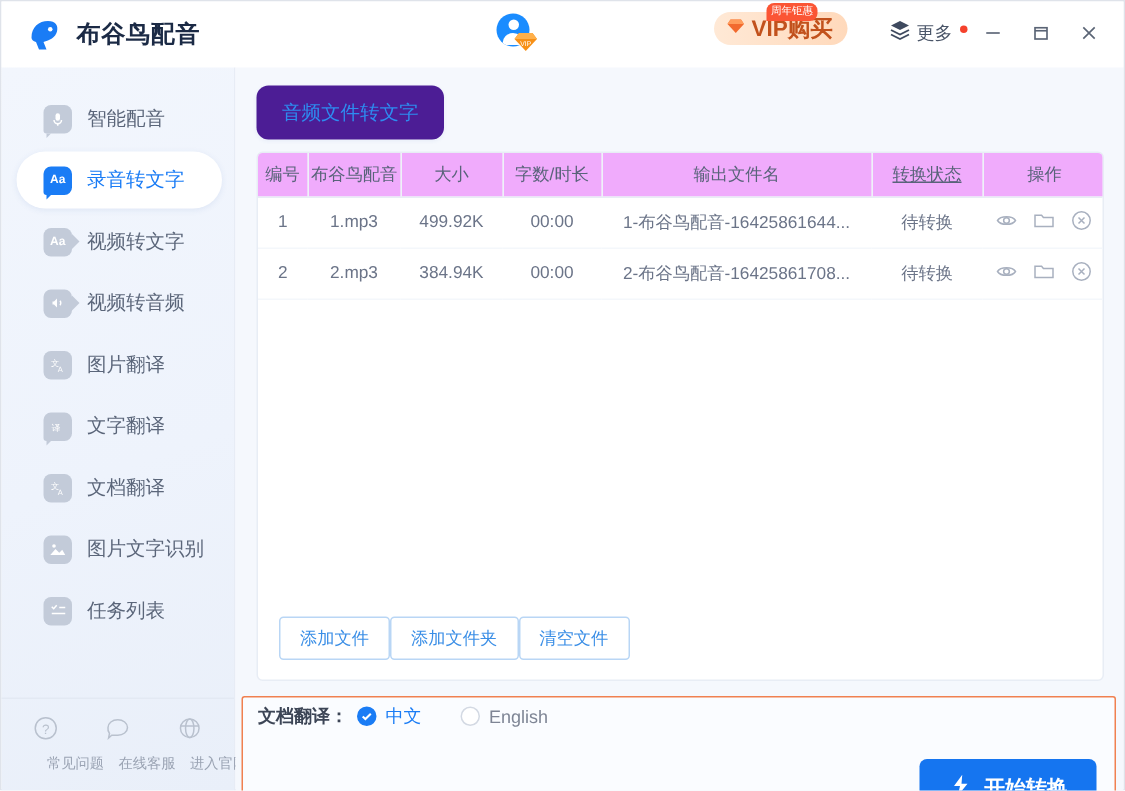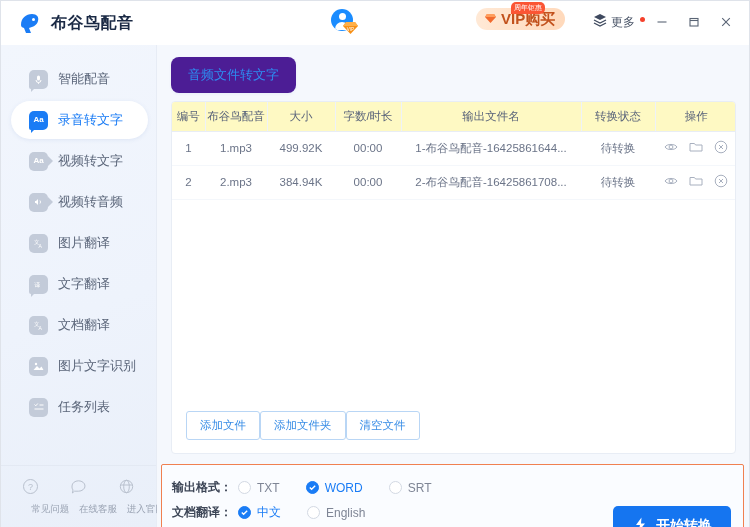--- a/index.html
+++ b/index.html
@@ -176,34 +176,34 @@
     border: 1px solid #e8edf5;
     border-radius: 4px;
     overflow: hidden;
   }
   table.filetable { width: 100%; border-collapse: collapse; table-layout: fixed; }
   table.filetable th {
     font-size: 11.5px; font-weight: normal; color: #59637a;
     height: 29px;
     border-bottom: 1px solid #e8edf5;
     border-right: 1px solid #eef2f8;
-    background: #fef9c3;
+    background: #f0abfc;
   }
   table.filetable th:last-child { border-right: none; }
   table.filetable td {
     font-size: 11.5px; color: #6b7488;
     height: 34px; text-align: center;
     border-bottom: 1px solid #f4f7fb;
   }
   .col-no    { width: 33px; }
   .col-name  { width: 62px; }
   .col-size  { width: 68px; }
   .col-dur   { width: 66px; }
   .col-out   { width: 180px; }
-  .col-stat  { width: 74px; }
+  .col-stat  { width: 74px; text-decoration: underline; }
   .col-act   { width: 82px; }
   .cell-out {
     white-space: nowrap; overflow: hidden; text-overflow: ellipsis;
     padding: 0 6px;
   }
   .actions {
     display: flex; align-items: center; justify-content: center; gap: 11px;
   }
   .act-ico { cursor: pointer; color: #a8b0bf; display: block; }
 
@@ -533,39 +533,20 @@
 
       <div class="card-btns">
         <button class="card-btn">添加文件</button>
         <button class="card-btn">添加文件夹</button>
         <button class="card-btn">清空文件</button>
       </div>
     </div>
 
     <div class="settings">
 
-      <div class="srow r1">
-        <span class="slabel">输出格式：</span>
-        <span class="radio">
-          <span class="radio-dot"></span>
-          <span class="radio-text">TXT</span>
-        </span>
-        <span class="radio on">
-          <span class="radio-dot">
-            <svg width="9" height="9" viewBox="0 0 9 9">
-                <path d="M1.8 4.6 L3.6 6.3 L7.2 2.8" stroke="#fff" stroke-width="1.4" fill="none"></path>
-              </svg>
-          </span>
-          <span class="radio-text">WORD</span>
-        </span>
-        <span class="radio">
-          <span class="radio-dot"></span>
-          <span class="radio-text">SRT</span>
-        </span>
-      </div>
 
       <div class="srow">
         <span class="slabel">文档翻译：</span>
         <span class="radio on">
           <span class="radio-dot">
             <svg width="9" height="9" viewBox="0 0 9 9">
                 <path d="M1.8 4.6 L3.6 6.3 L7.2 2.8" stroke="#fff" stroke-width="1.4" fill="none"></path>
               </svg>
           </span>
           <span class="radio-text">中文</span>

